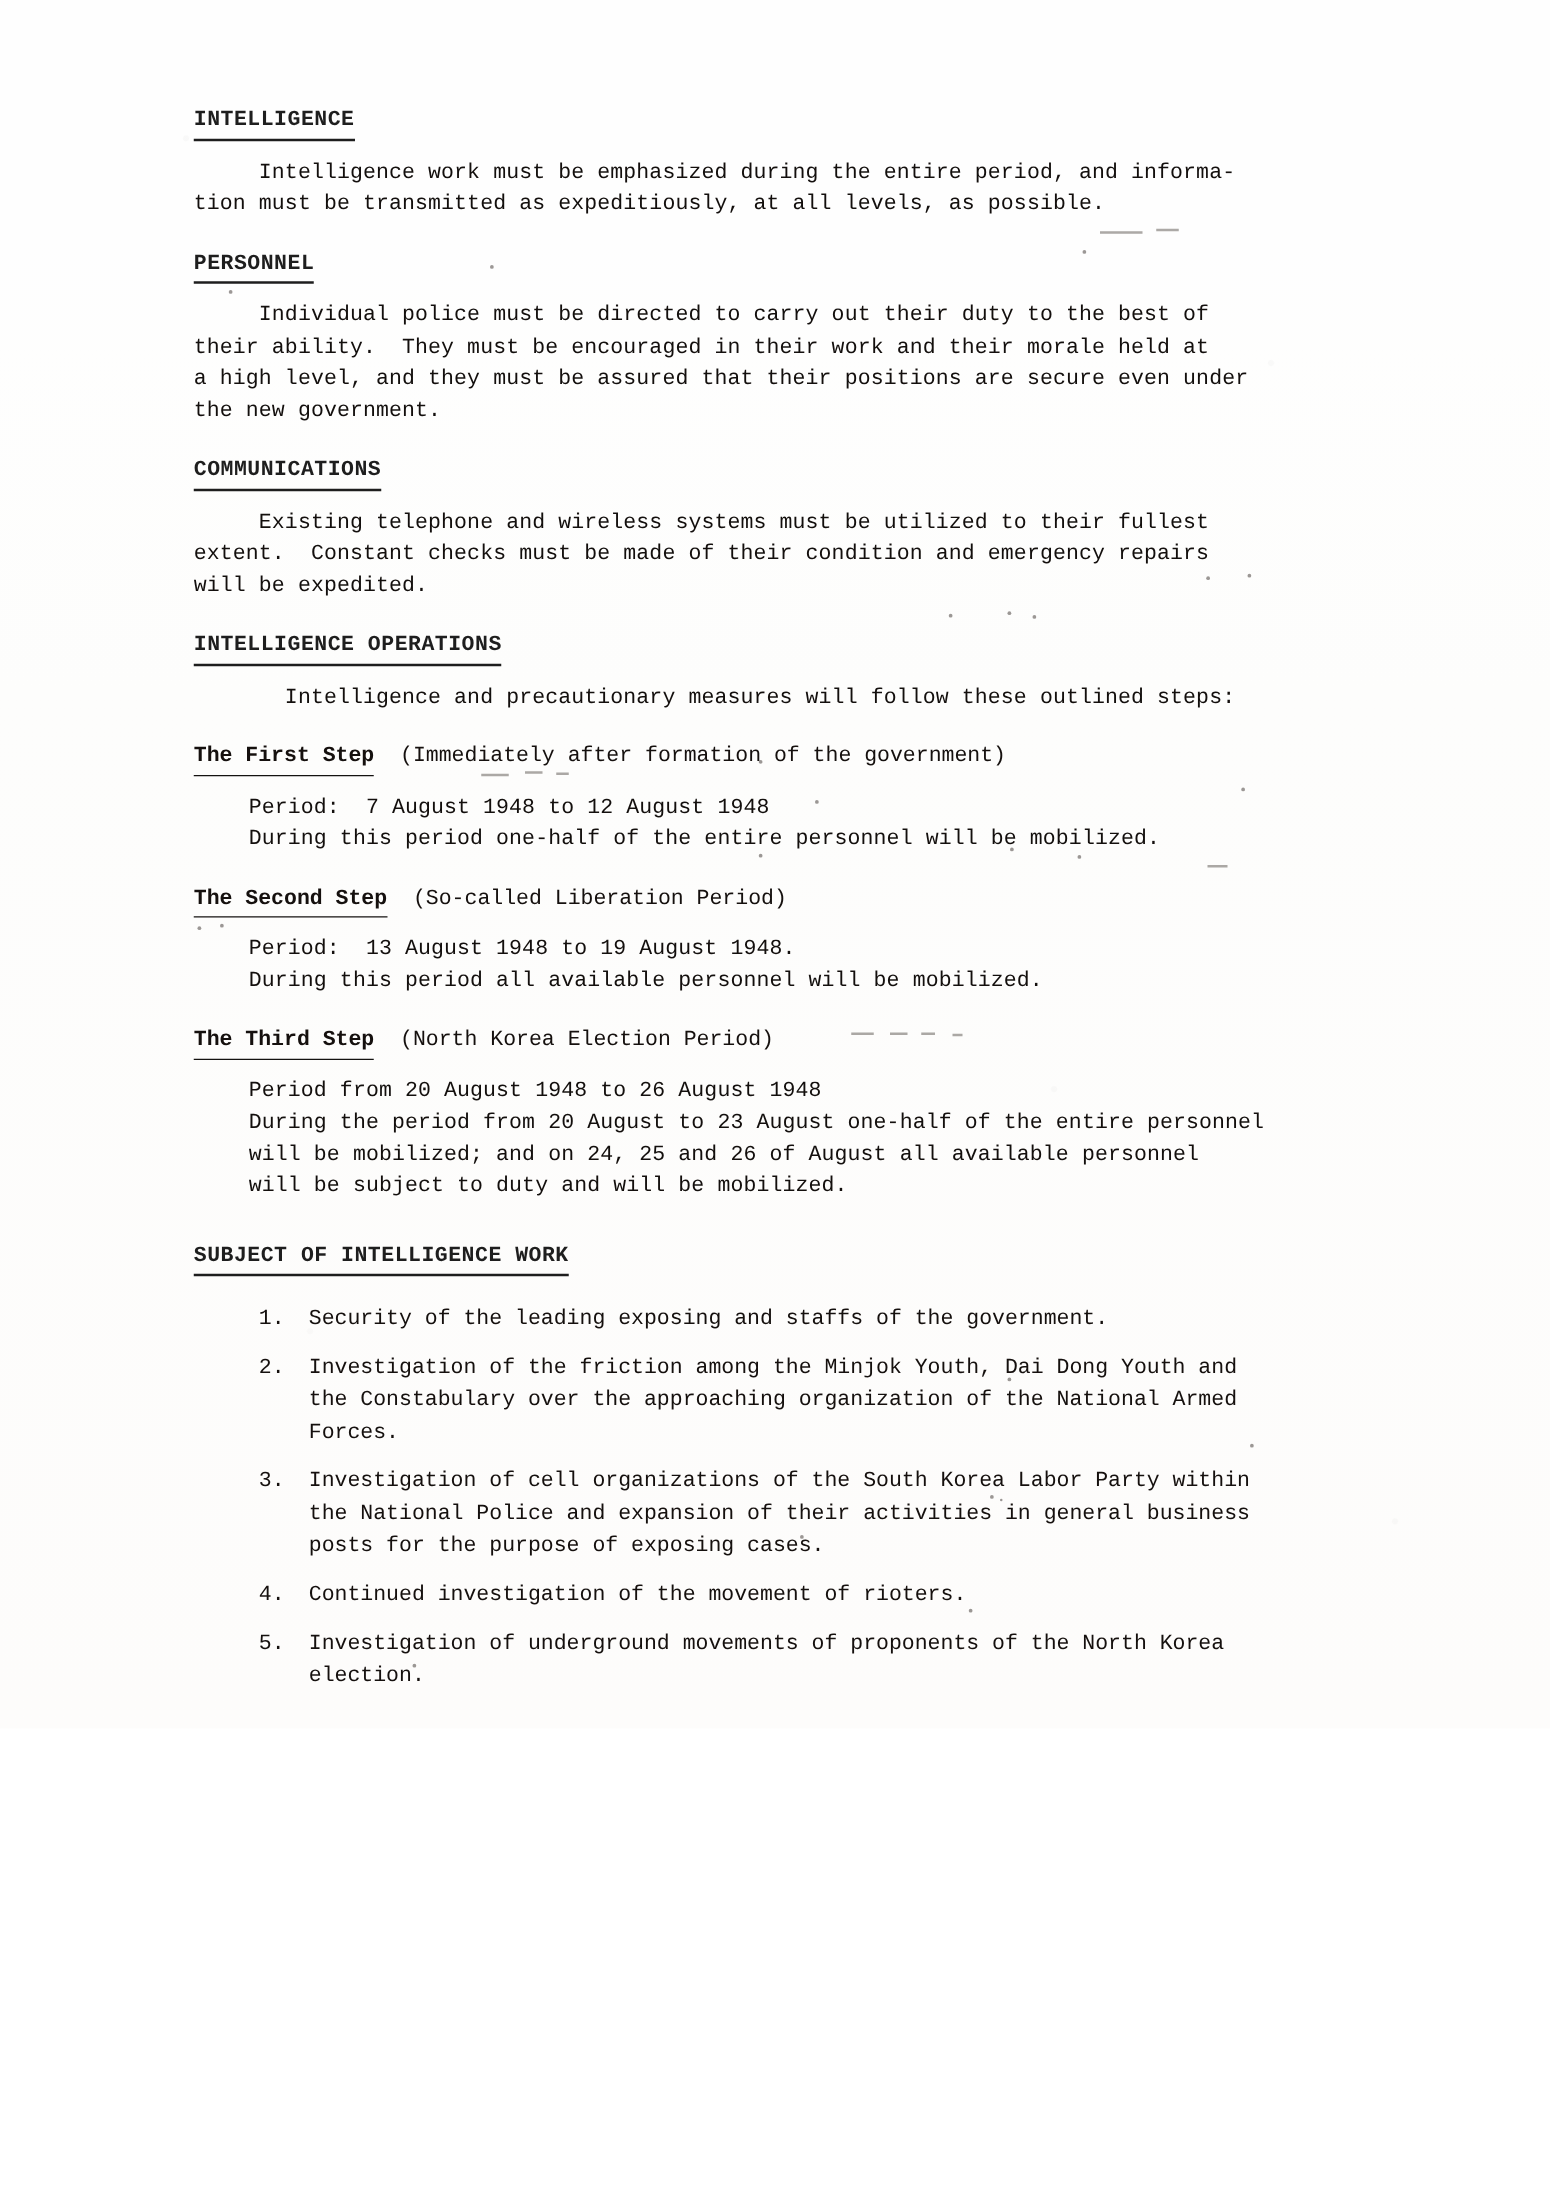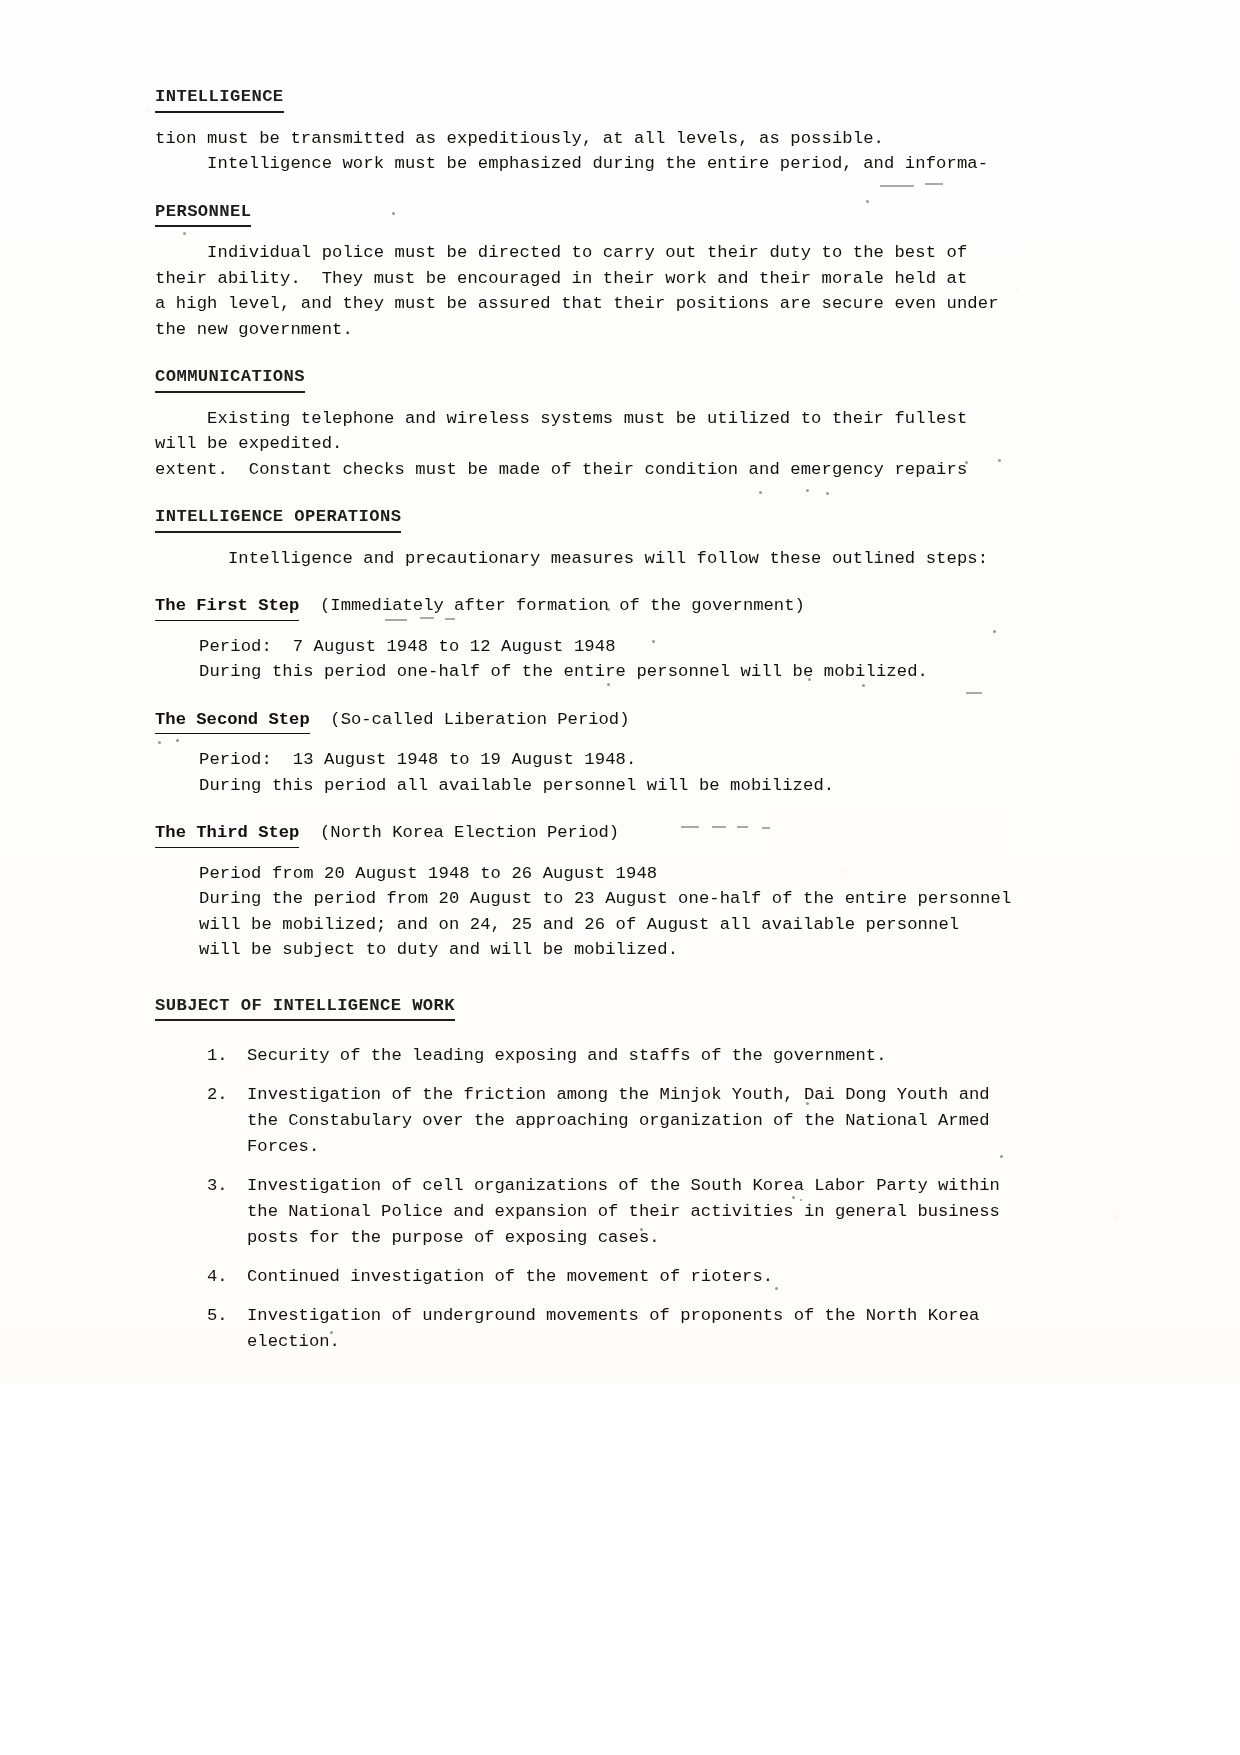--- a/index.html
+++ b/index.html
@@ -152,43 +152,43 @@
   <div class="speck" style="left:800px;top:1199px;width:2px;height:2px;"></div>
   <div class="speck" style="left:640px;top:1228px;width:3px;height:3px;"></div>
   <div class="speck" style="left:330px;top:1331px;width:3px;height:3px;"></div>
 
   <div class="body-area">
 
     <div class="heading-row">
       <span class="heading faded">INTELLIGENCE</span>
     </div>
     <div class="gap-sm"></div>
+    <div class="tline">     Intelligence work must be emphasized during the entire period, and informa-</div>
     <div class="tline">tion must be transmitted as expeditiously, at all levels, as possible.</div>
-    <div class="tline">     Intelligence work must be emphasized during the entire period, and informa-</div>
 
     <div class="gap-md"></div>
 
     <div class="heading-row">
       <span class="heading faded">PERSONNEL</span>
     </div>
     <div class="gap-sm"></div>
     <div class="tline">     Individual police must be directed to carry out their duty to the best of</div>
     <div class="tline">their ability.  They must be encouraged in their work and their morale held at</div>
     <div class="tline">a high level, and they must be assured that their positions are secure even under</div>
     <div class="tline">the new government.</div>
 
     <div class="gap-md"></div>
 
     <div class="heading-row">
       <span class="heading faded">COMMUNICATIONS</span>
     </div>
     <div class="gap-sm"></div>
     <div class="tline">     Existing telephone and wireless systems must be utilized to their fullest</div>
+    <div class="tline">extent.  Constant checks must be made of their condition and emergency repairs</div>
     <div class="tline">will be expedited.</div>
-    <div class="tline">extent.  Constant checks must be made of their condition and emergency repairs</div>
 
     <div class="gap-md"></div>
 
     <div class="heading-row">
       <span class="heading faded">INTELLIGENCE OPERATIONS</span>
     </div>
     <div class="gap-sm"></div>
     <div class="tline">       Intelligence and precautionary measures will follow these outlined steps:</div>
 
     <div class="gap-md"></div>

